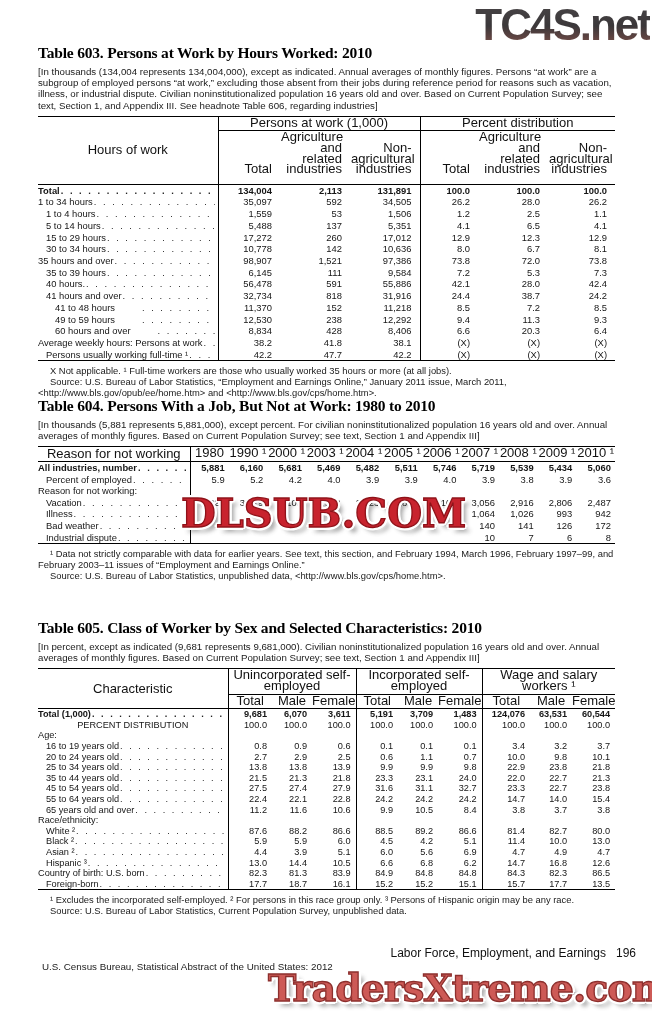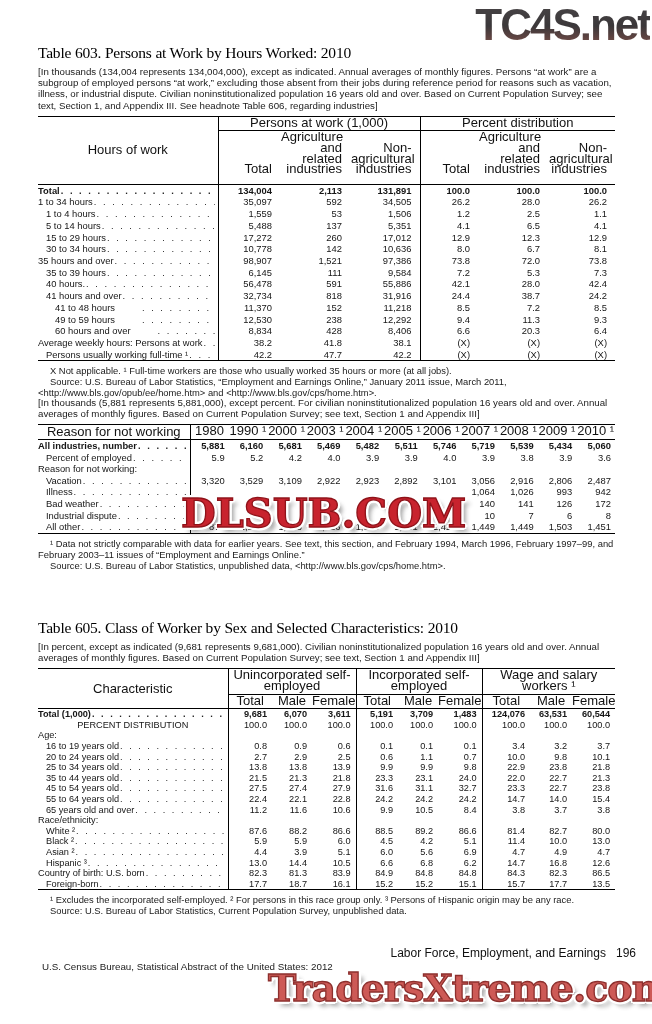--- a/index.html
+++ b/index.html
@@ -1,20 +1,20 @@
 <!DOCTYPE html>
 <html><head>
 <meta charset="utf-8">
 <style>
   html,body{margin:0;padding:0;background:#fff;}
   body{width:652px;height:1024px;position:relative;overflow:hidden;
        font-family:"Liberation Sans",sans-serif;color:#151515;}
   .sec{position:absolute;left:38px;width:577px;}
   #sec603{top:44px;} #sec604{top:397px;} #sec605{top:619px;}
-  .ttl{font-family:"Liberation Serif",serif;font-weight:normal;font-size:15.5px;
+  .ttl{font-family:"Liberation Serif",serif;font-weight:bold;font-size:15.5px;
        letter-spacing:-0.2px;margin:0 0 4px 0;color:#000;}
   .note{font-size:9.7px;line-height:11.2px;margin:0 0 5px 0;color:#1a1a1a;}
   
   table.stat{border-collapse:collapse;width:100%;table-layout:fixed;
              border-bottom:1.5px solid #000;}
   table.stat thead{border-top:1px solid #000;border-bottom:1.5px solid #000;}
   table.stat th{font-weight:normal;font-size:13px;line-height:10.6px;
                 padding:1px 2px;vertical-align:bottom;color:#111;}
   table.stat th.stubh{vertical-align:middle;text-align:center;border-right:1px solid #000;}
   table.stat th.grp{text-align:center;border-bottom:1px solid #000;padding-bottom:2px;}
@@ -306,20 +306,21 @@
         </tr>
       </tbody>
   </table>
   <div class="fn">
     <p>X Not applicable. ¹ Full-time workers are those who usually worked 35 hours or more (at all jobs).</p>
     <p>Source: U.S. Bureau of Labor Statistics, “Employment and Earnings Online,” January 2011 issue, March 2011, &lt;http://www.bls.gov/opub/ee/home.htm&gt; and &lt;http://www.bls.gov/cps/home.htm&gt;.</p>
   </div>
 </div>
 
 <div class="sec" id="sec604">
+  <h2 class="ttl">Table 604. Persons With a Job, But Not at Work: 1980 to 2010</h2>
   <p class="note">[In thousands (5,881 represents 5,881,000), except percent. For civilian noninstitutionalized population 16 years old and over. Annual averages of monthly figures. Based on Current Population Survey; see text, Section 1 and Appendix III]</p>
   <table class="stat" id="t604">
     <colgroup>
       <col style="width:152px">
       <col>
         <col>
         <col>
         <col>
         <col>
         <col>
@@ -470,39 +471,20 @@
           <td class="num c1"></td>
           <td class="num c2"></td>
           <td class="num c3"></td>
           <td class="num c4"></td>
           <td class="num c5"></td>
           <td class="num c6"></td>
           <td class="num c7">10</td>
           <td class="num c8">7</td>
           <td class="num c9">6</td>
           <td class="num c10">8</td>
-        </tr>
-        <tr>
-          <td class="stub ind1">
-            <div class="sw">
-              <span class="lbl">All other</span>
-              <span class="dots"></span>
-            </div>
-          </td>
-          <td class="num c0">876</td>
-          <td class="num c1">1,177</td>
-          <td class="num c2">1,313</td>
-          <td class="num c3">1,316</td>
-          <td class="num c4">1,356</td>
-          <td class="num c5">1,381</td>
-          <td class="num c6">1,425</td>
-          <td class="num c7">1,449</td>
-          <td class="num c8">1,449</td>
-          <td class="num c9">1,503</td>
-          <td class="num c10">1,451</td>
         </tr>
       </tbody>
   </table>
   <div class="fn">
     <p>¹ Data not strictly comparable with data for earlier years. See text, this section, and February 1994, March 1996, February 1997–99, and February 2003–11 issues of “Employment and Earnings Online.”</p>
     <p>Source: U.S. Bureau of Labor Statistics, unpublished data, &lt;http://www.bls.gov/cps/home.htm&gt;.</p>
   </div>
 </div>
 
 <div class="sec" id="sec605">

